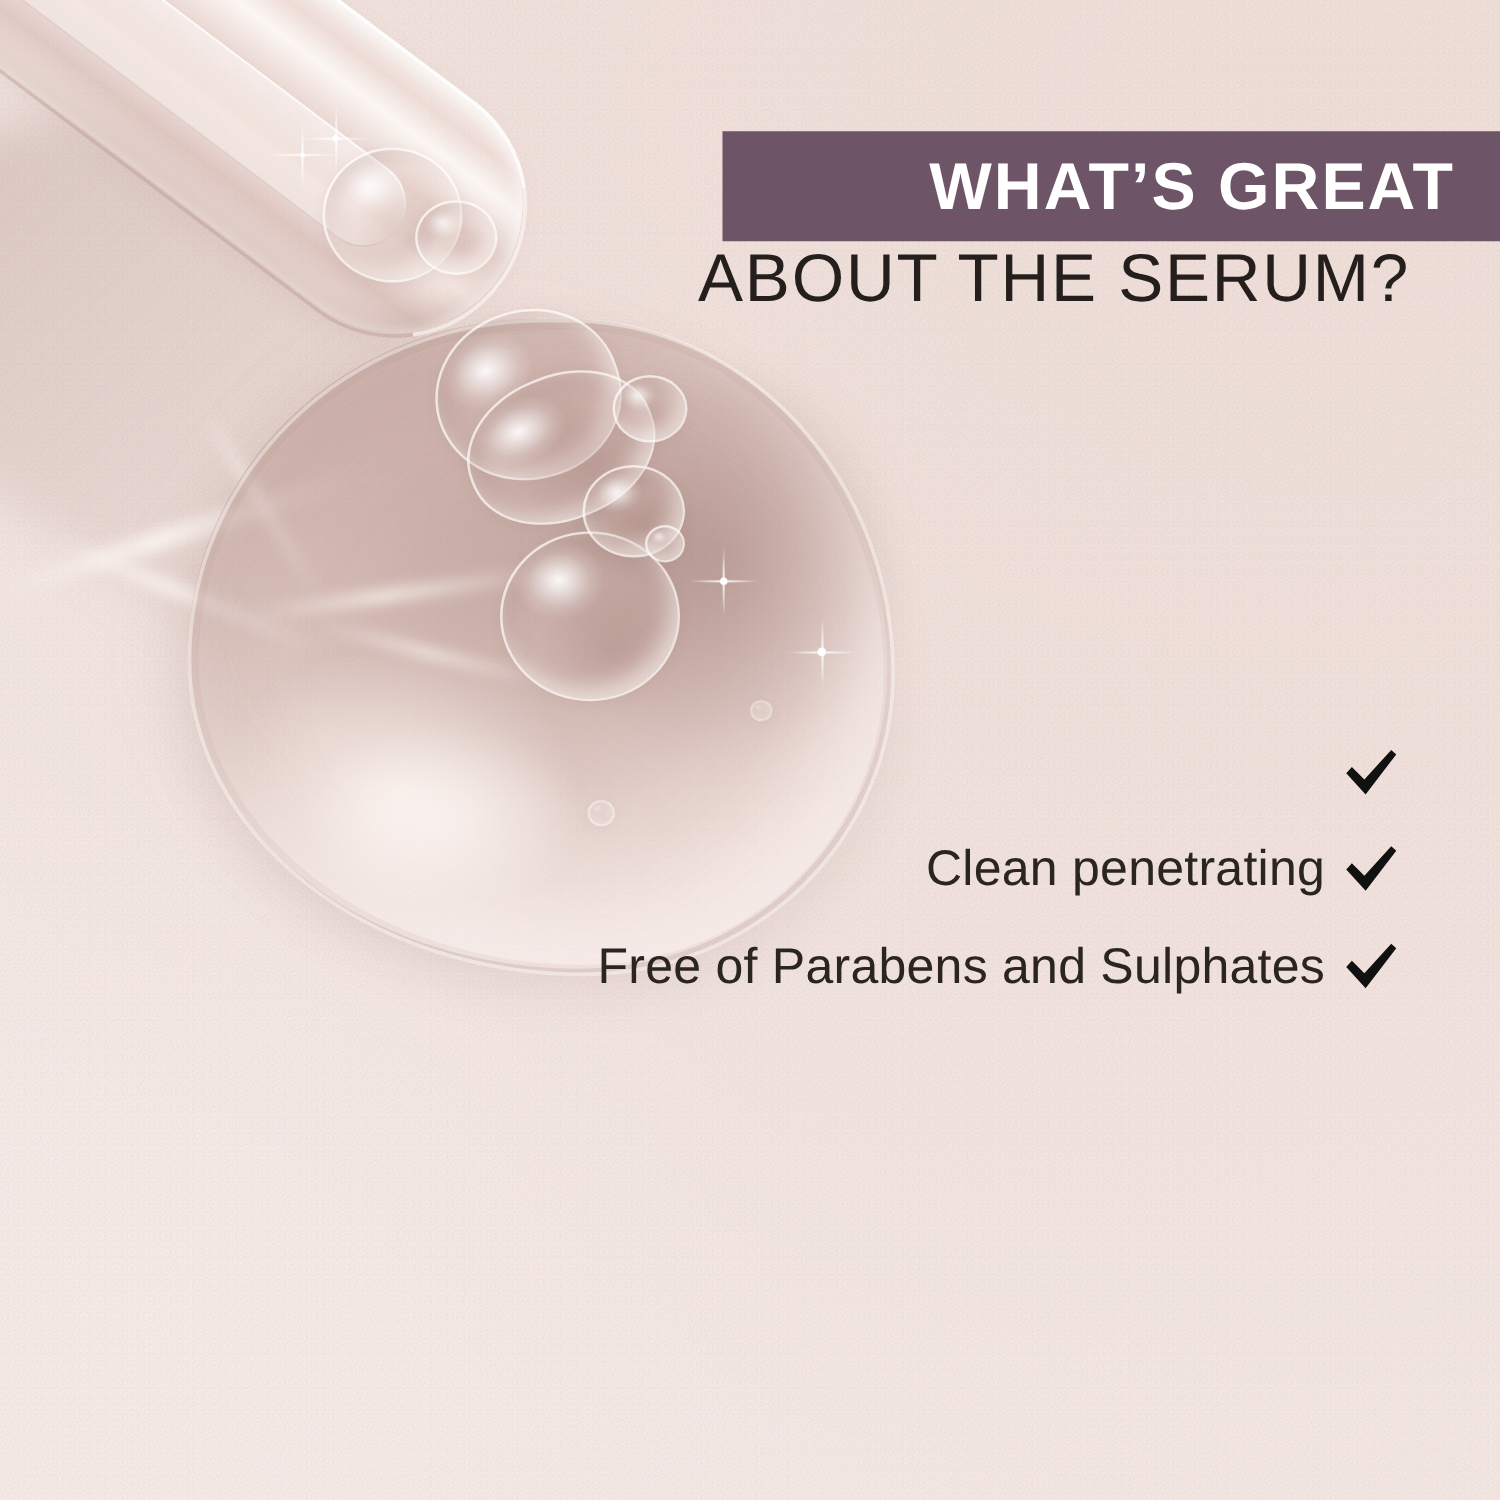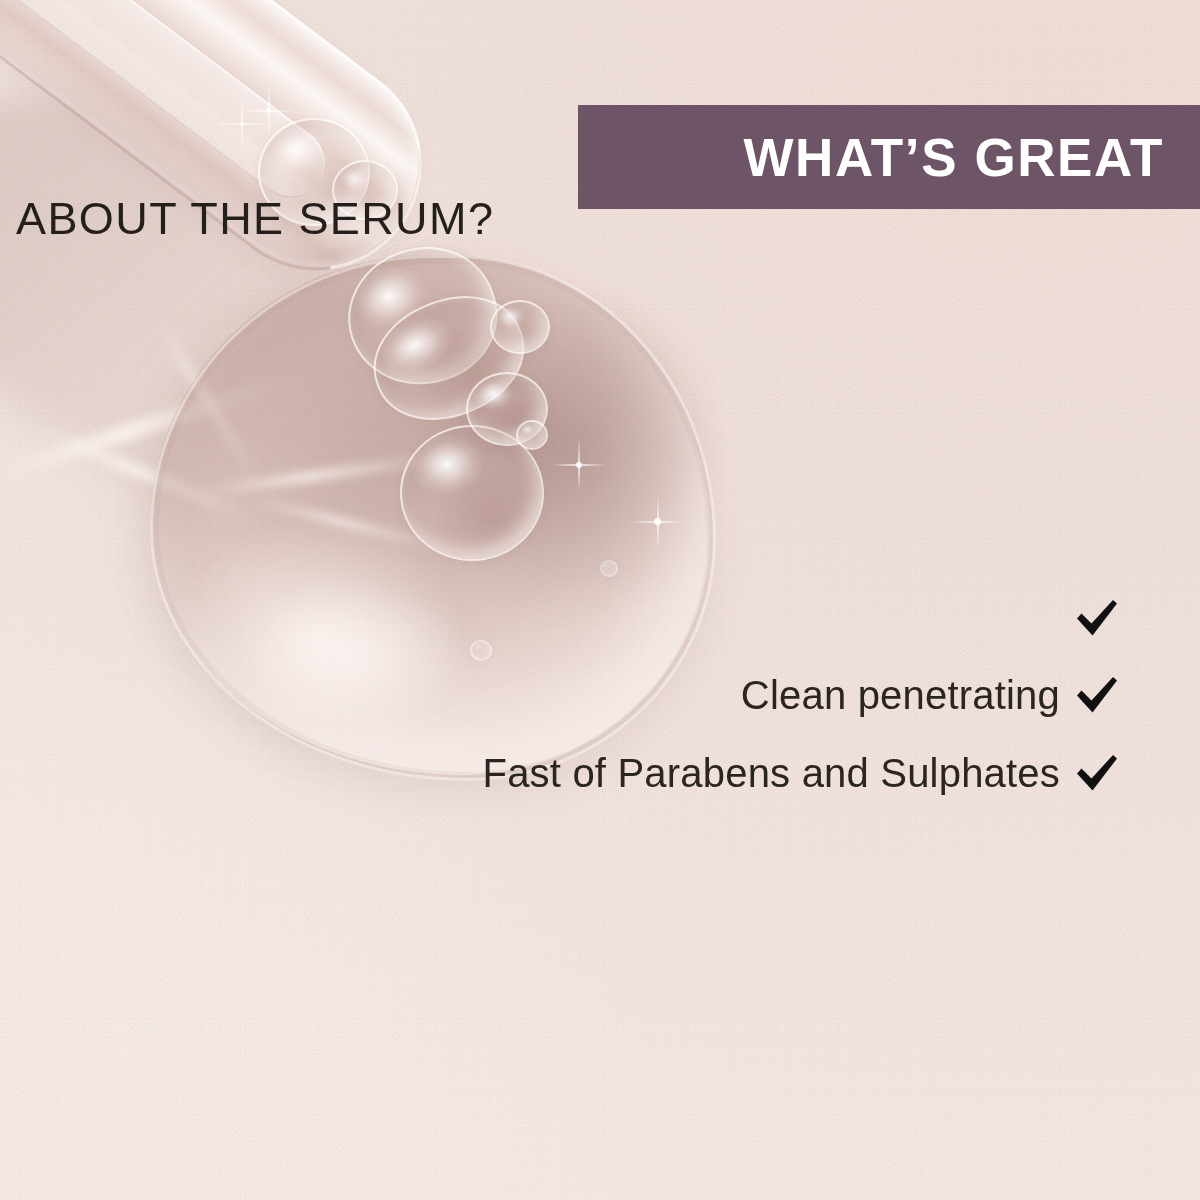--- a/index.html
+++ b/index.html
@@ -212,21 +212,21 @@
   .c3 { left: 120px; top: 400px; width: 180px; height: 9px;  transform: rotate(58deg); }
   .c4 { left: 200px; top: 470px; width: 240px; height: 10px; transform: rotate(-8deg); }
   .c5 { left: 250px; top: 520px; width: 200px; height: 8px;  transform: rotate(14deg); }
 
   
   .headline-band {
     position: absolute;
     left: 578px;
     top: 105px;
     width: 622px;
-    height: 104px;
+    height: 88px;
     background: #6d5466;
     display: flex;
     align-items: center;
     justify-content: flex-end;
     box-sizing: border-box;
     padding-right: 36px;
   }
   .headline-text {
     color: #ffffff;
     font-family: "Liberation Sans", sans-serif;
@@ -234,28 +234,28 @@
     font-weight: 700;
     letter-spacing: 1.6px;
     line-height: 1;
     white-space: nowrap;
   }
   .subhead {
     position: absolute;
     left: 0;
     top: 196px;
     width: 1128px;
+    text-align: right;
     color: #241f1d;
     font-family: "Liberation Sans", sans-serif;
-    font-size: 45px;
+    font-size: 54px;
     font-weight: 300;
     letter-spacing: 1.4px;
     line-height: 1;
     white-space: nowrap;
-    margin-left: 16px;
   }
 
   
   .benefits {
     position: absolute;
     left: 0;
     top: 598px;
     width: 1120px;
     display: flex;
     flex-direction: column;
@@ -351,21 +351,21 @@
       <span class="benefit-label">Clean penetrating</span>
       <span class="check-icon">
         <svg width="46" height="40" viewBox="0 0 46 40" aria-hidden="true">
           <path d="M3 20.5 L7.5 15.5 L17.5 25.5 L39 2 L43 5.5 L18.5 37.5 Z" fill="#111111"></path>
         </svg>
       </span>
     </div>
 
 
     <div class="benefit-row">
-      <span class="benefit-label">Fast of Parabens and Sulphates</span>
+      <span class="benefit-label">Free of Parabens and Sulphates</span>
       <span class="check-icon">
         <svg width="46" height="40" viewBox="0 0 46 40" aria-hidden="true">
           <path d="M3 20.5 L7.5 15.5 L17.5 25.5 L39 2 L43 5.5 L18.5 37.5 Z" fill="#111111"></path>
         </svg>
       </span>
     </div>
 
 
   </div>
 

